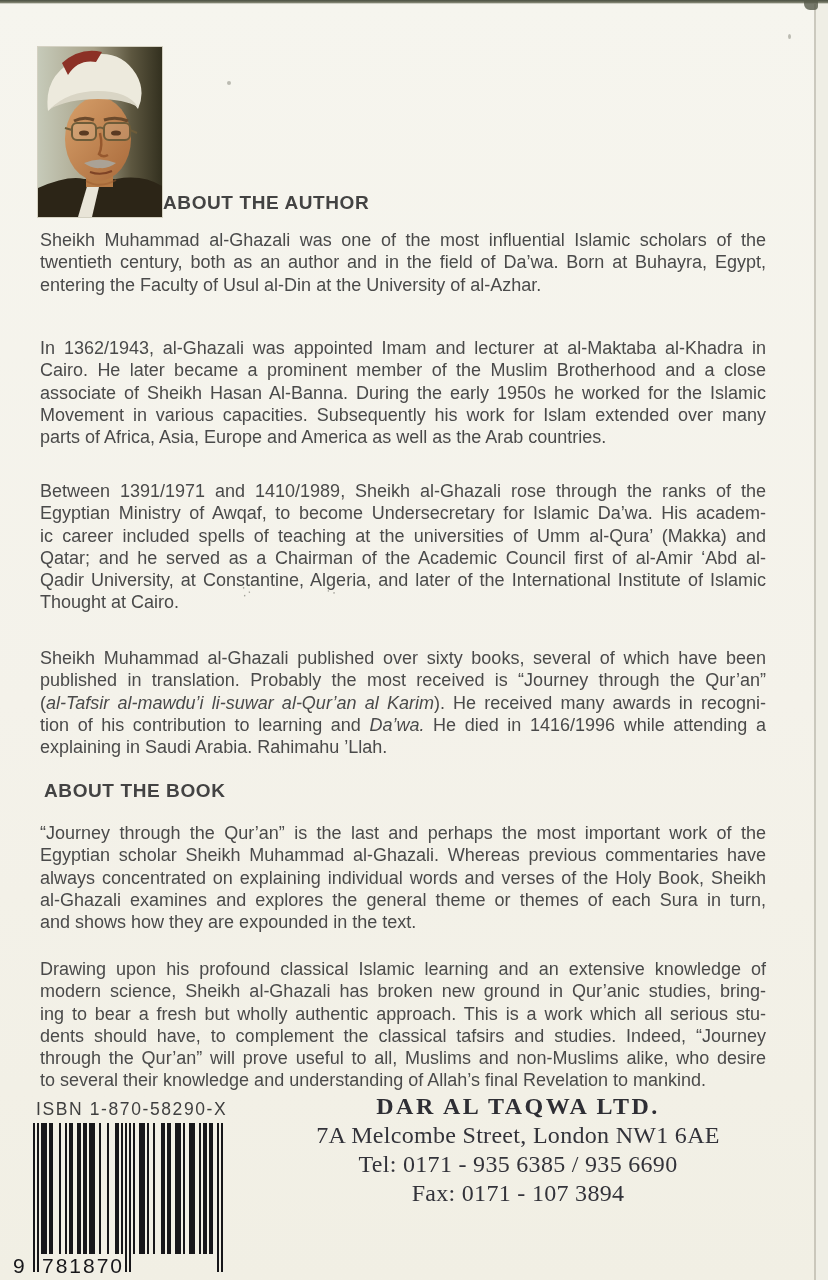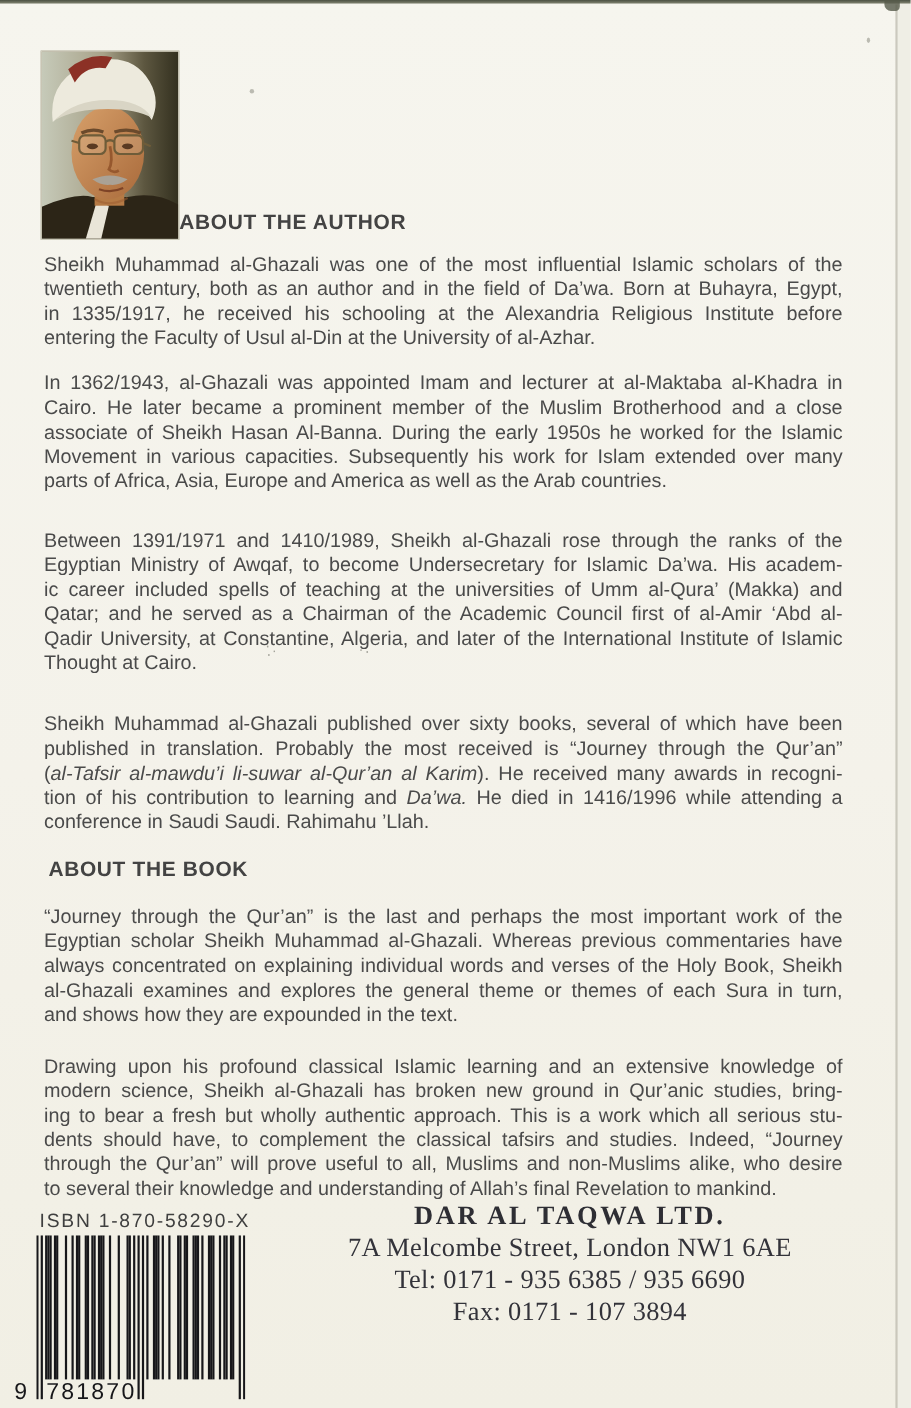--- a/index.html
+++ b/index.html
@@ -116,21 +116,20 @@
       <path d="M48 134 Q62 142 78 133" stroke="#9a5d32" stroke-width="2" fill="none" opacity=".55"></path>
     </svg>
   </figure>
 
   <h1 class="h-author">ABOUT THE AUTHOR</h1>
   <h2 class="h-book">ABOUT THE BOOK</h2>
 
   <div class="para p1">
       <div class="tline"><span>Sheikh Muhammad al-Ghazali was one of the most influential Islamic scholars of the</span></div>
       <div class="tline"><span>twentieth century, both as an author and in the field of Da’wa. Born at Buhayra, Egypt,</span></div>
-      <div class="tline"><span>in 1335/1917, he received his schooling at the Alexandria Religious Institute before</span></div>
       <div class="tline last"><span>entering the Faculty of Usul al-Din at the University of al-Azhar.</span></div>
     </div>
   <div class="para p2">
       <div class="tline"><span>In 1362/1943, al-Ghazali was appointed Imam and lecturer at al-Maktaba al-Khadra in</span></div>
       <div class="tline"><span>Cairo. He later became a prominent member of the Muslim Brotherhood and a close</span></div>
       <div class="tline"><span>associate of Sheikh Hasan Al-Banna. During the early 1950s he worked for the Islamic</span></div>
       <div class="tline"><span>Movement in various capacities. Subsequently his work for Islam extended over many</span></div>
       <div class="tline last"><span>parts of Africa, Asia, Europe and America as well as the Arab countries.</span></div>
     </div>
   <div class="para p3">
@@ -139,21 +138,21 @@
       <div class="tline"><span>ic career included spells of teaching at the universities of Umm al-Qura’ (Makka) and</span></div>
       <div class="tline"><span>Qatar; and he served as a Chairman of the Academic Council first of al-Amir ‘Abd al-</span></div>
       <div class="tline"><span>Qadir University, at Constantine, Algeria, and later of the International Institute of Islamic</span></div>
       <div class="tline last"><span>Thought at Cairo.</span></div>
     </div>
   <div class="para p4">
       <div class="tline"><span>Sheikh Muhammad al-Ghazali published over sixty books, several of which have been</span></div>
       <div class="tline"><span>published in translation. Probably the most received is “Journey through the Qur’an”</span></div>
       <div class="tline"><span>(</span><span class="it">al-Tafsir al-mawdu’i li-suwar al-Qur’an al Karim</span><span>). He received many awards in recogni-</span></div>
       <div class="tline"><span>tion of his contribution to learning and </span><span class="it">Da’wa.</span><span> He died in 1416/1996 while attending a</span></div>
-      <div class="tline last"><span>conference in Saudi Saudi. Rahimahu ’Llah.</span></div>
+      <div class="tline last"><span>explaining in Saudi Arabia. Rahimahu ’Llah.</span></div>
     </div>
 
   <div class="para p5">
       <div class="tline"><span>“Journey through the Qur’an” is the last and perhaps the most important work of the</span></div>
       <div class="tline"><span>Egyptian scholar Sheikh Muhammad al-Ghazali. Whereas previous commentaries have</span></div>
       <div class="tline"><span>always concentrated on explaining individual words and verses of the Holy Book, Sheikh</span></div>
       <div class="tline"><span>al-Ghazali examines and explores the general theme or themes of each Sura in turn,</span></div>
       <div class="tline last"><span>and shows how they are expounded in the text.</span></div>
     </div>
   <div class="para p6">

